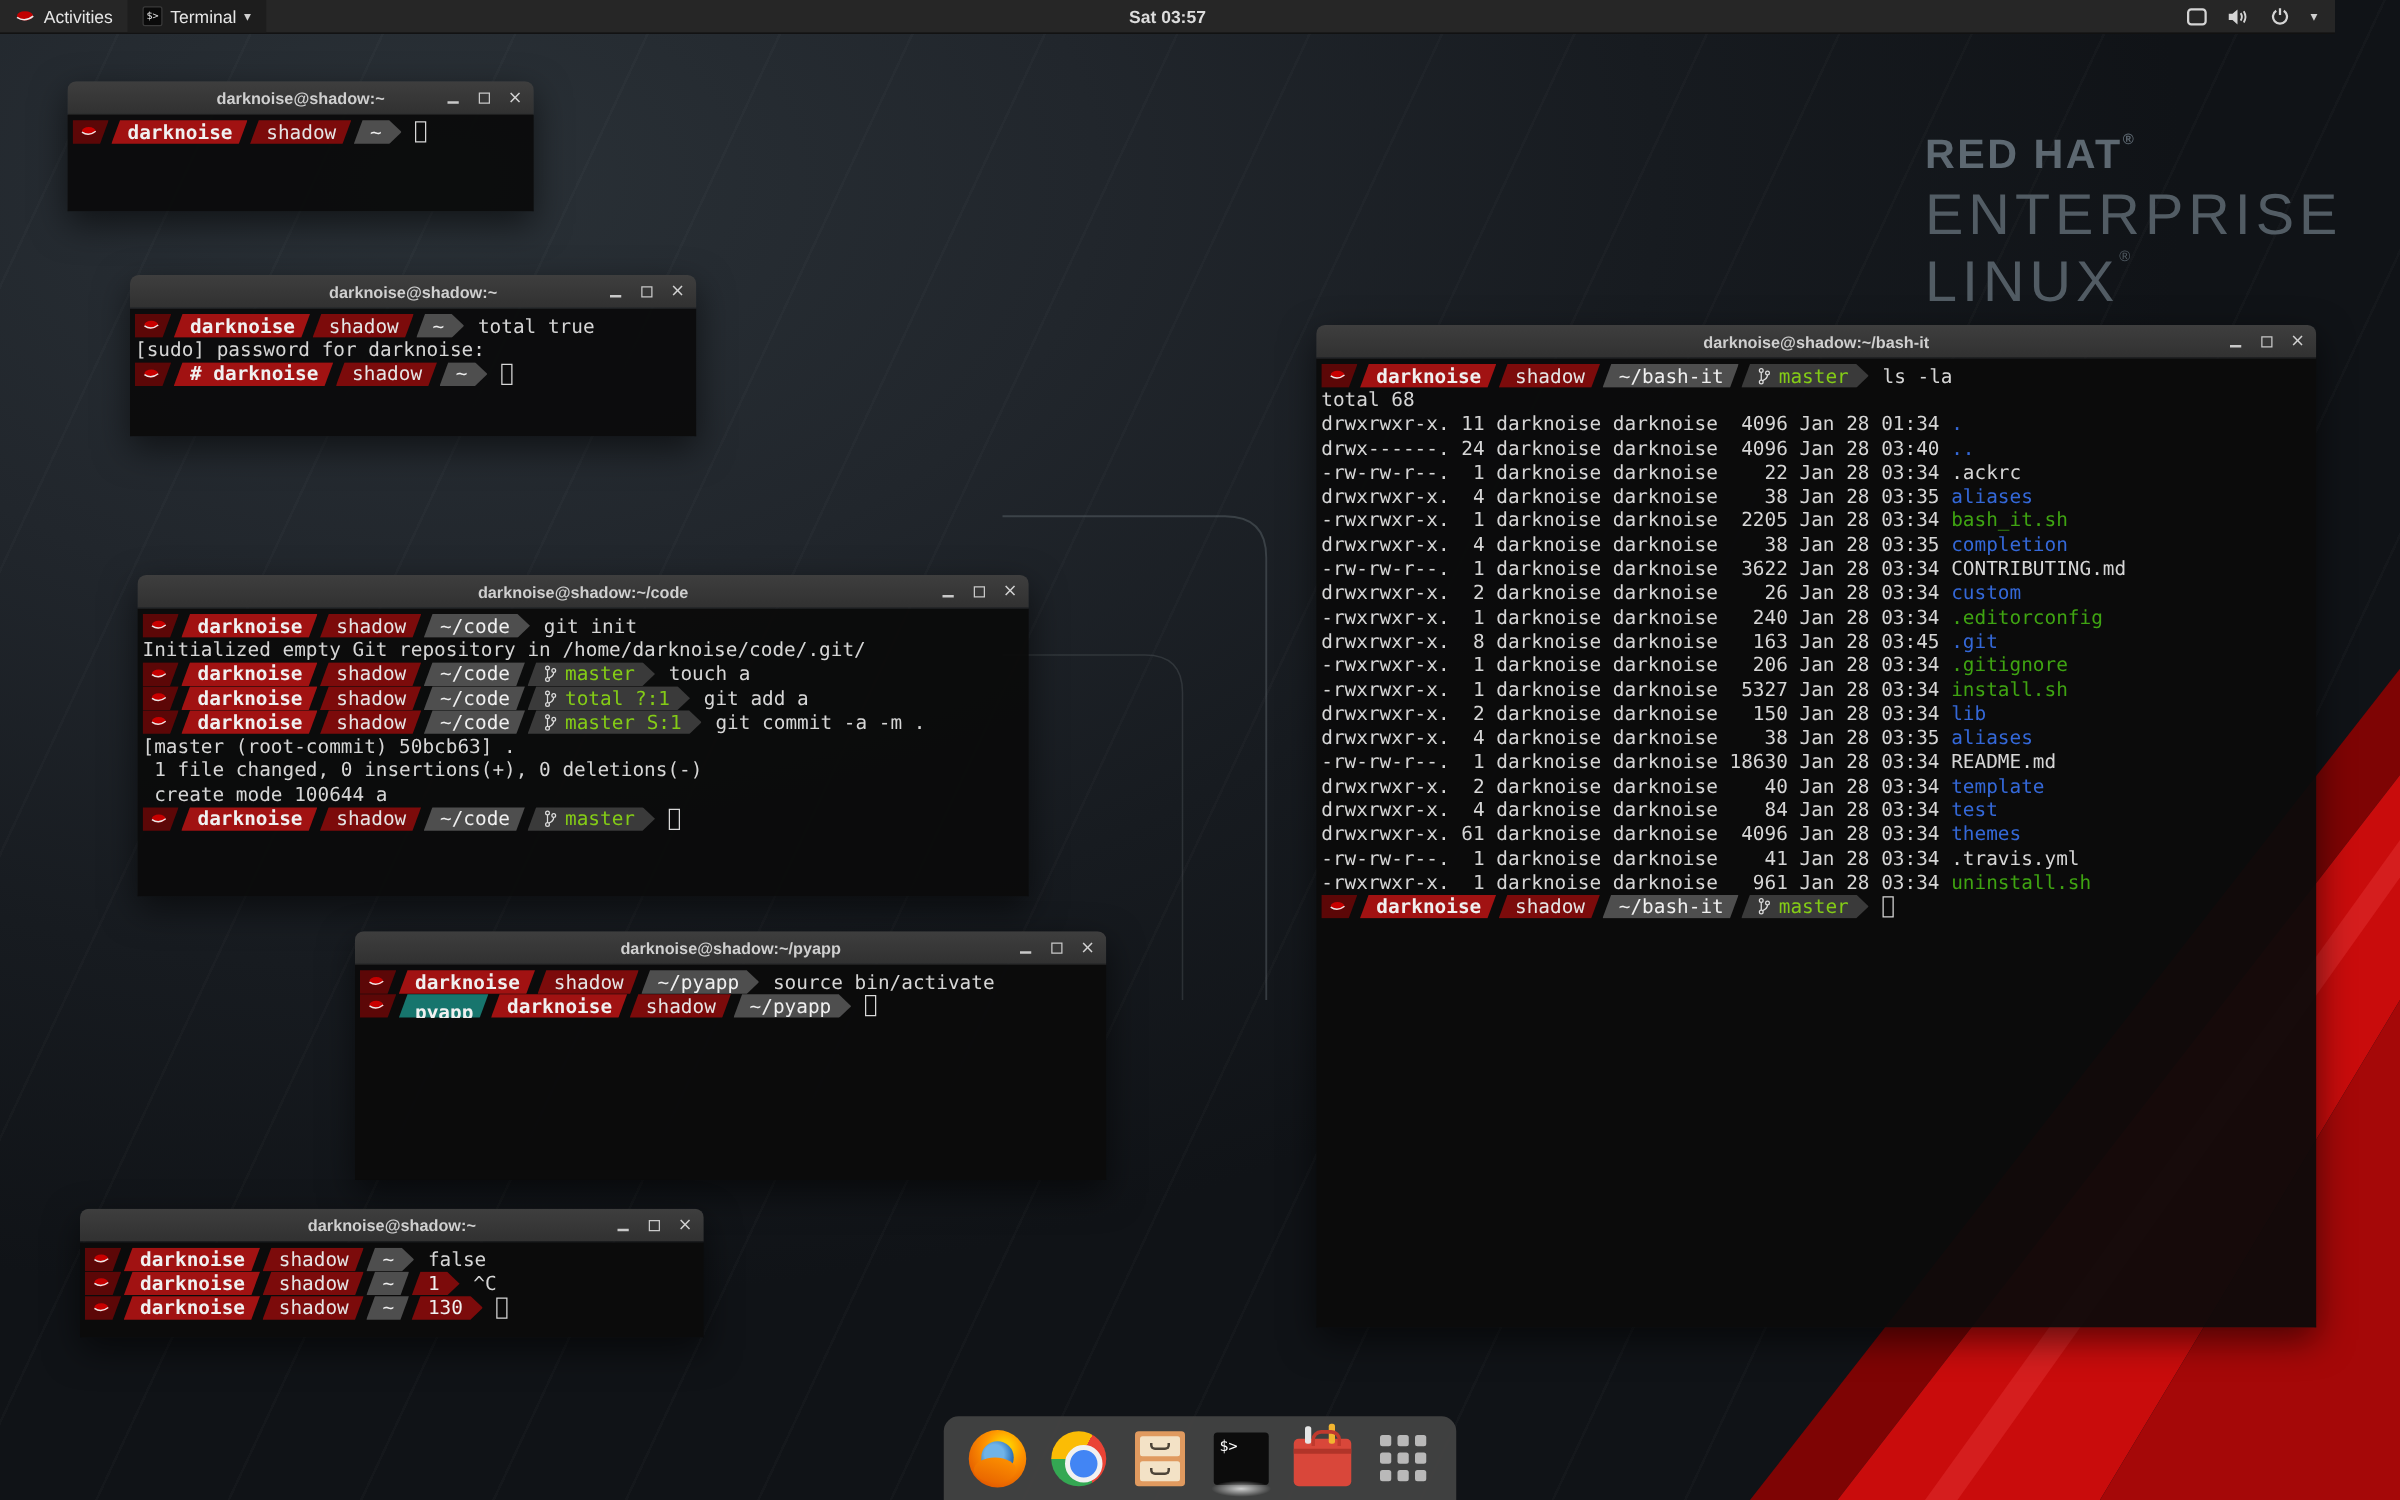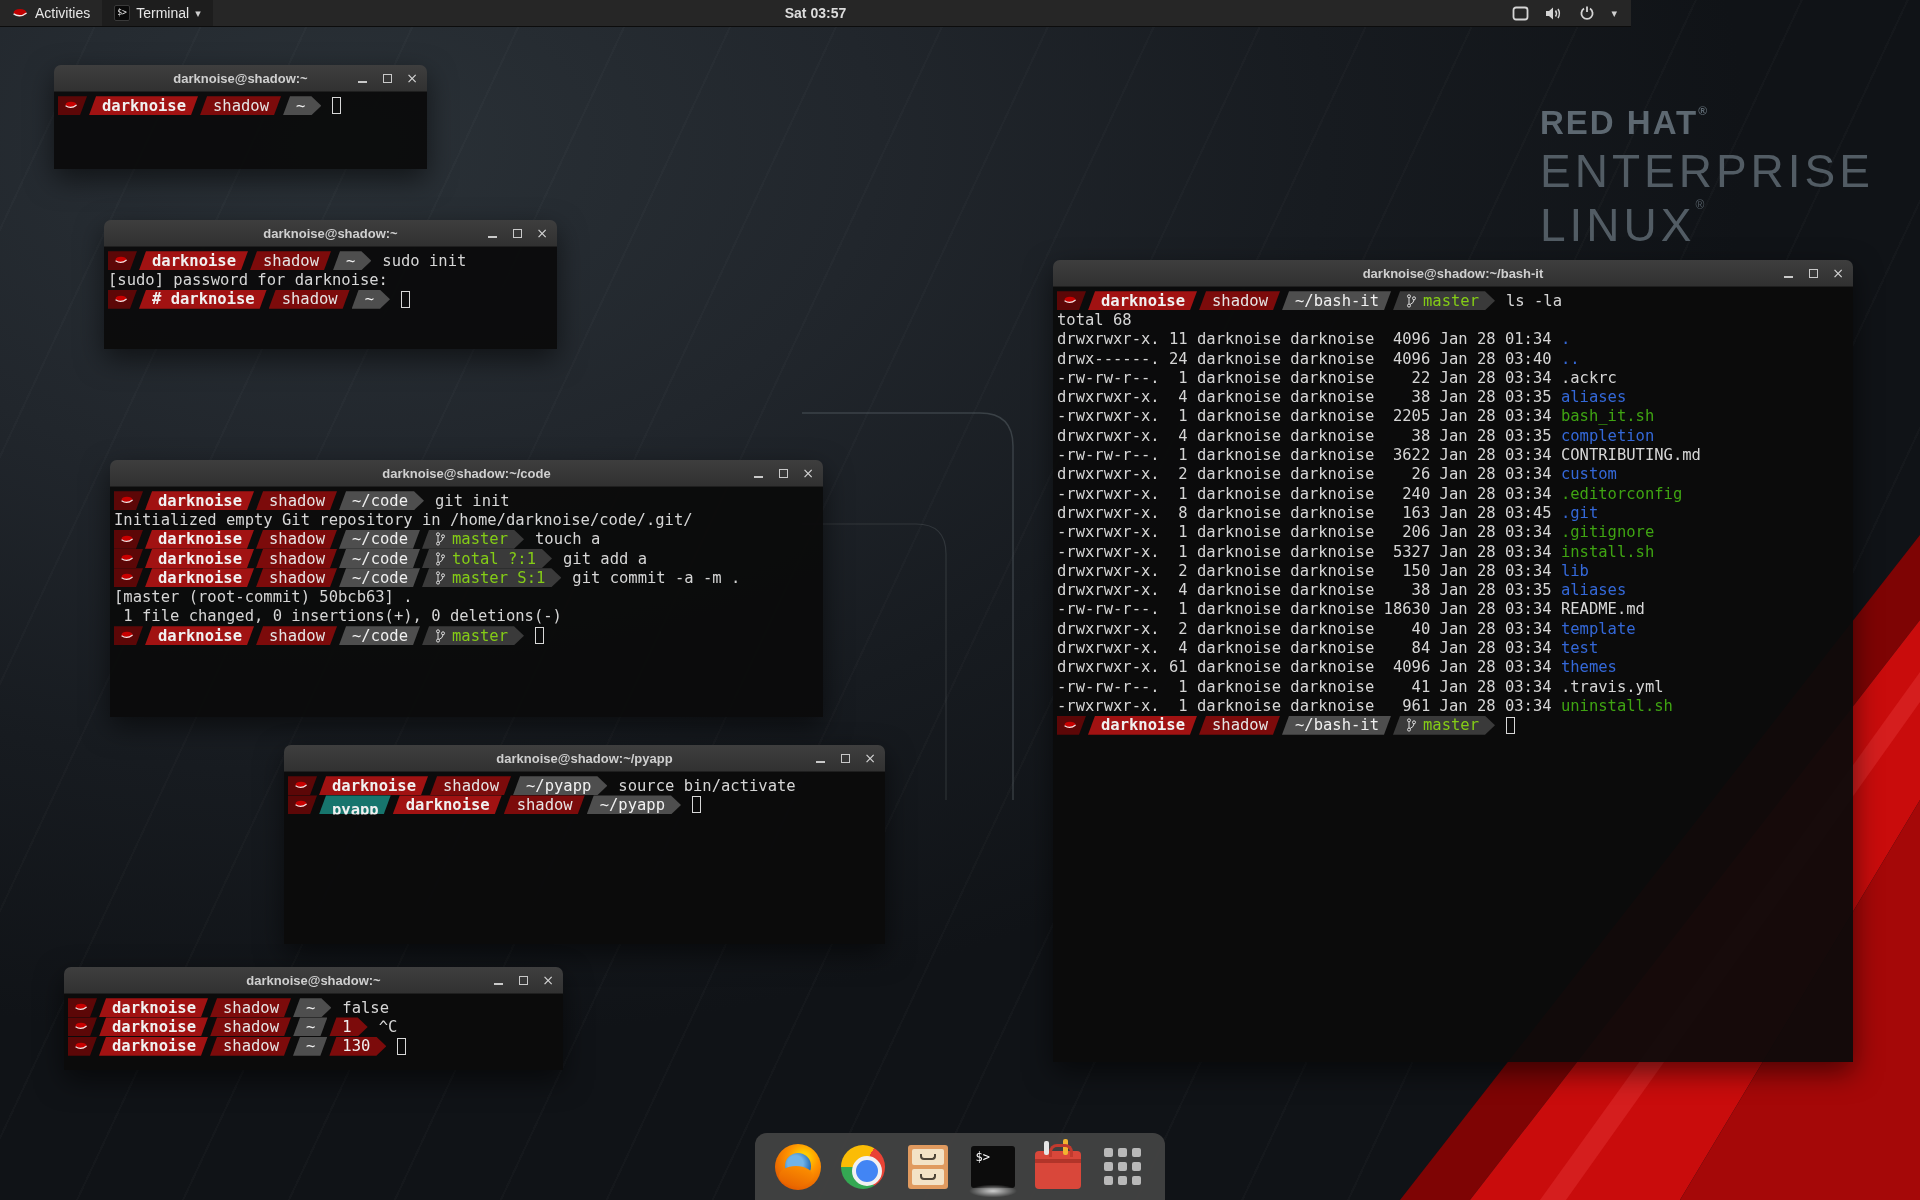--- a/index.html
+++ b/index.html
@@ -15,21 +15,21 @@
   .wp-svg { position:absolute; inset:0; }
 
   
   .brand { position:absolute; left:1540px; top:104px; color:#58636c; user-select:none; }
   .brand .l1 { font-size:33px; font-weight:bold; letter-spacing:2px; color:#5d6871; }
   .brand .sup { font-size:12px; vertical-align:top; }
   .brand .l2 { font-size:46px; letter-spacing:4px; color:#525c64; margin-top:2px; }
   .brand .l3 { font-size:46px; letter-spacing:4px; color:#525c64; }
 
   
-  .topbar { position:absolute; left:0; top:0; width:1631px; height:27px; background:#262626;
+  .topbar { position:absolute; left:0; top:0; width:1868px; height:27px; background:#262626;
             border-bottom:1px solid #0c0c0c; display:flex; align-items:center; z-index:50;
             color:#e6e6e6; font-size:14px; }
   .tb-left { display:flex; align-items:center; height:100%; }
   .tb-activities { display:flex; align-items:center; gap:7px; padding:0 12px; height:100%; }
   .tb-appmenu { display:flex; align-items:center; gap:6px; padding:0 12px; height:100%; background:#1d1d1d; }
   .mini-term { width:16px; height:16px; background:#0a0a0a; border:1px solid #3a3a3a; border-radius:2px;
                color:#e8e8e8; font-family:"DejaVu Sans Mono", monospace; font-size:8px; line-height:14px;
                text-align:left; padding-left:2px; }
   .tb-clock { position:absolute; left:0; right:0; text-align:center; font-weight:bold; color:#dcdcdc; }
   .tb-right { margin-left:auto; display:flex; align-items:center; gap:16px; padding-right:14px; z-index:2; }
@@ -189,21 +189,21 @@
       <span class="tbtn">
           <span class="g-max"></span>
         </span>
       <span class="tbtn g-close">×</span>
     </span>
   </div>
   <div class="tcontent">
       <div class="tl"><span class="sg sg-hat sg-first"><svg width="14" height="11" viewBox="0 0 16 12">
             <ellipse cx="8" cy="5.2" rx="6.2" ry="3.6" fill="#c80000"></ellipse>
             <path d="M1.8 6.2 Q8 10.4 14.4 5.4" stroke="#e8e8e8" stroke-width="1.3" fill="none"></path>
-          </svg></span><span class="sg sg-user">darknoise</span><span class="sg sg-host">shadow</span><span class="sg sg-path sg-end">~</span><span class="cmd">sudo init</span></div>
+          </svg></span><span class="sg sg-user">darknoise</span><span class="sg sg-host">shadow</span><span class="sg sg-path sg-end">~</span><span class="cmd">total true</span></div>
       <div class="tl"><span>[sudo] password for darknoise:</span></div>
       <div class="tl"><span class="sg sg-hat sg-first"><svg width="14" height="11" viewBox="0 0 16 12">
             <ellipse cx="8" cy="5.2" rx="6.2" ry="3.6" fill="#c80000"></ellipse>
             <path d="M1.8 6.2 Q8 10.4 14.4 5.4" stroke="#e8e8e8" stroke-width="1.3" fill="none"></path>
           </svg></span><span class="sg sg-user"># darknoise</span><span class="sg sg-host">shadow</span><span class="sg sg-path sg-end">~</span><span class="cursor"></span></div>
     </div>
 </div>
 
 <div class="twin" id="win-w3" style="left:110px; top:460px; width:713px; height:257px;">
   <div class="tbar">
@@ -246,20 +246,21 @@
             <ellipse cx="8" cy="5.2" rx="6.2" ry="3.6" fill="#c80000"></ellipse>
             <path d="M1.8 6.2 Q8 10.4 14.4 5.4" stroke="#e8e8e8" stroke-width="1.3" fill="none"></path>
           </svg></span><span class="sg sg-user">darknoise</span><span class="sg sg-host">shadow</span><span class="sg sg-path">~/code</span><span class="sg sg-git sg-end"><svg width="11" height="14" viewBox="0 0 10 14">
             <circle cx="2.5" cy="2.3" r="1.5" fill="none" stroke="#ddd"></circle>
             <circle cx="7.5" cy="4.3" r="1.5" fill="none" stroke="#ddd"></circle>
             <circle cx="2.5" cy="11.6" r="1.5" fill="none" stroke="#ddd"></circle>
             <path d="M2.5 3.9 V10 M7.5 5.9 Q7.4 8.9 3.6 10.5" stroke="#ddd" fill="none"></path>
           </svg><span>master S:1</span></span><span class="cmd">git commit -a -m .</span></div>
       <div class="tl"><span>[master (root-commit) 50bcb63] .</span></div>
       <div class="tl"><span> 1 file changed, 0 insertions(+), 0 deletions(-)</span></div>
+      <div class="tl"><span> create mode 100644 a</span></div>
       <div class="tl"><span class="sg sg-hat sg-first"><svg width="14" height="11" viewBox="0 0 16 12">
             <ellipse cx="8" cy="5.2" rx="6.2" ry="3.6" fill="#c80000"></ellipse>
             <path d="M1.8 6.2 Q8 10.4 14.4 5.4" stroke="#e8e8e8" stroke-width="1.3" fill="none"></path>
           </svg></span><span class="sg sg-user">darknoise</span><span class="sg sg-host">shadow</span><span class="sg sg-path">~/code</span><span class="sg sg-git sg-end"><svg width="11" height="14" viewBox="0 0 10 14">
             <circle cx="2.5" cy="2.3" r="1.5" fill="none" stroke="#ddd"></circle>
             <circle cx="7.5" cy="4.3" r="1.5" fill="none" stroke="#ddd"></circle>
             <circle cx="2.5" cy="11.6" r="1.5" fill="none" stroke="#ddd"></circle>
             <path d="M2.5 3.9 V10 M7.5 5.9 Q7.4 8.9 3.6 10.5" stroke="#ddd" fill="none"></path>
           </svg><span>master</span></span><span class="cursor"></span></div>
     </div>

